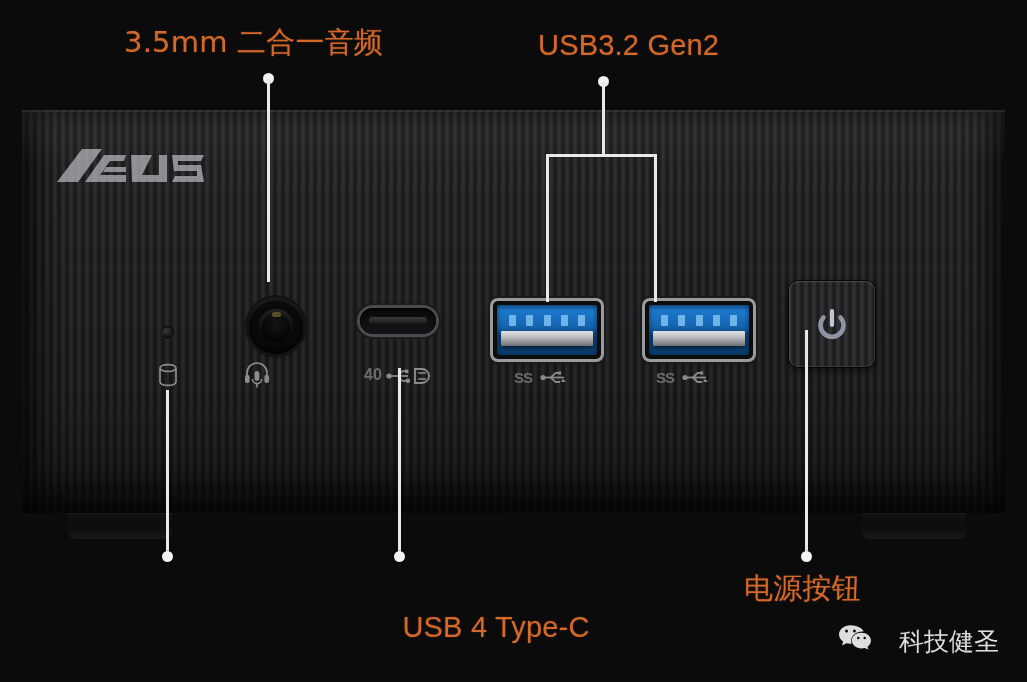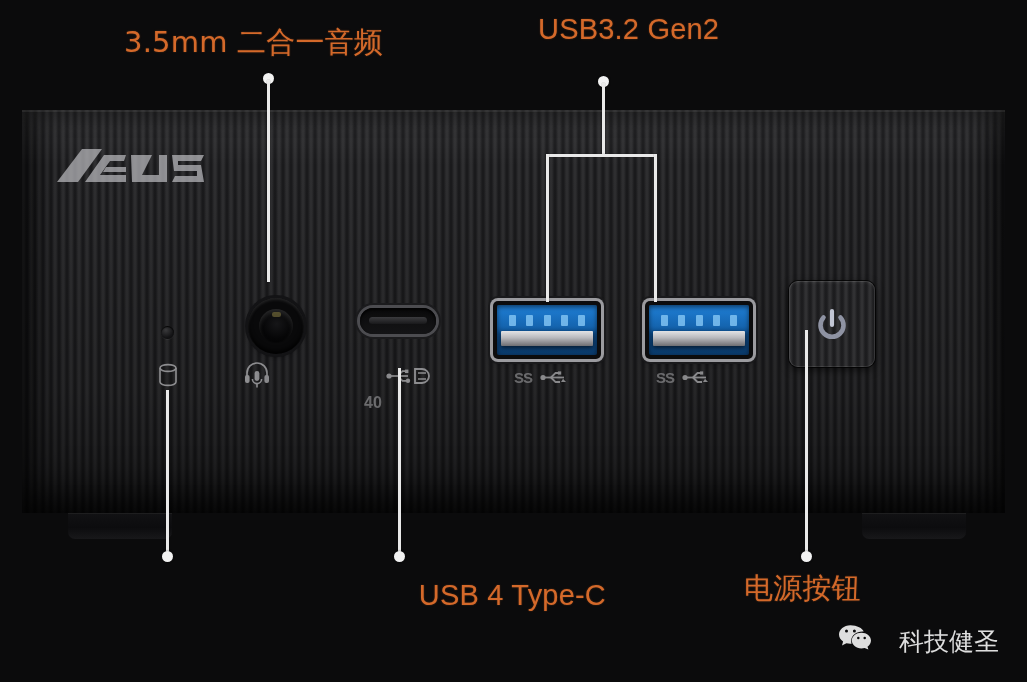--- a/index.html
+++ b/index.html
@@ -233,21 +233,21 @@
       <rect x="22.4" y="16" width="4.6" height="8" rx="2" fill="#cfcfd2"></rect>
       <rect x="12.6" y="12" width="4.8" height="10" rx="2.4" fill="#cfcfd2"></rect>
       <path d="M10.4 20 a4.6 4.6 0 0 0 9.2 0" fill="none" stroke="#cfcfd2" stroke-width="1.6"></path>
       <line x1="15" y1="25" x2="15" y2="28.5" stroke="#cfcfd2" stroke-width="1.6"></line>
     </svg>
   </div>
 
   <div class="usbc" style="left:360px;top:308px;"></div>
 
   <div class="silk" style="left:364px;top:366px;">
-    <span class="ss-text" style="position:absolute;left:0;top:0;font-size:16px;letter-spacing:0;margin-top:28px;">40</span>
+    <span class="ss-text" style="position:absolute;left:0;top:0;font-size:16px;letter-spacing:0;">40</span>
     <svg style="position:absolute;left:22px;top:2px;" width="26" height="16" viewBox="0 0 26 16" aria-hidden="true">
       <circle cx="3" cy="8" r="2.6" fill="#cfcfd2"></circle>
       <line x1="4.5" y1="8" x2="22" y2="8" stroke="#cfcfd2" stroke-width="1.7"></line>
       <path d="M12 8 L16.5 3.2 L20 3.2" fill="none" stroke="#cfcfd2" stroke-width="1.7"></path>
       <rect x="19" y="1.6" width="3.4" height="3.4" fill="#cfcfd2"></rect>
       <path d="M12 8 L16.5 12.8 L20.5 12.8" fill="none" stroke="#cfcfd2" stroke-width="1.7"></path>
       <circle cx="22" cy="12.8" r="2.2" fill="#cfcfd2"></circle>
     </svg>
     <svg style="position:absolute;left:48px;top:1px;" width="20" height="18" viewBox="0 0 20 18" aria-hidden="true">
       <path d="M3 2 H10 a7 7 0 0 1 0 14 H3 Z" fill="none" stroke="#cfcfd2" stroke-width="1.8"></path>
@@ -324,24 +324,24 @@
   <div class="dot" style="left:162px;top:551px;"></div>
 
   <div class="lead v" style="left:398px;top:368px;height:190px;"></div>
   <div class="dot" style="left:394px;top:551px;"></div>
 
   <div class="lead v" style="left:805px;top:330px;height:228px;"></div>
   <div class="dot" style="left:801px;top:551px;"></div>
 
   <div class="label cn" style="left:124px;top:25px;">3.5mm 二合一音频</div>
 
-  <div class="label" style="left:538px;top:12px;">USB3.2 Gen2</div>
-
-
-  <div class="label two-line" style="left:386px;top:578px;width:220px;text-align:right;">
+  <div class="label" style="left:538px;top:28px;">USB3.2 Gen2</div>
+
+
+  <div class="label two-line" style="left:386px;top:610px;width:220px;text-align:center;">
     <div>USB 4 Type-C</div>
   </div>
 
   <div class="label cn" style="left:744px;top:571px;">电源按钮</div>
 
   <div id="watermark" style="left:838px;top:624px;">
     <span>
       <svg width="34" height="28" viewBox="0 0 34 28" aria-hidden="true">
         <path d="M12.4 1.2 C5.9 1.2 1 5.6 1 10.6 c0 2.8 1.6 5.3 4.1 7 L4 21.5 l4.4-2.3 c1.2.3 2.6.5 4 .5 .4 0 .8 0 1.2-.05 -.3-.9-.45-1.8-.45-2.75 0-5.3 5.1-9.4 11.3-9.4 .4 0 .8.02 1.2.06 C24.5 4.2 19.1 1.2 12.4 1.2 Z M8.5 8.4 a1.5 1.5 0 1 1 0-3 a1.5 1.5 0 0 1 0 3 Z M16.4 8.4 a1.5 1.5 0 1 1 0-3 a1.5 1.5 0 0 1 0 3 Z" fill="#f0f0f0"></path>
         <path d="M33 16.6 c0-4.3-4.3-7.8-9.6-7.8 -5.3 0-9.6 3.5-9.6 7.8 0 4.3 4.3 7.8 9.6 7.8 1.1 0 2.2-.15 3.2-.45 L30.4 25.6 l-.9-2.9 c2.1-1.4 3.5-3.6 3.5-6.1 Z M20.3 15.2 a1.25 1.25 0 1 1 0-2.5 a1.25 1.25 0 0 1 0 2.5 Z M26.7 15.2 a1.25 1.25 0 1 1 0-2.5 a1.25 1.25 0 0 1 0 2.5 Z" fill="#f0f0f0"></path>

